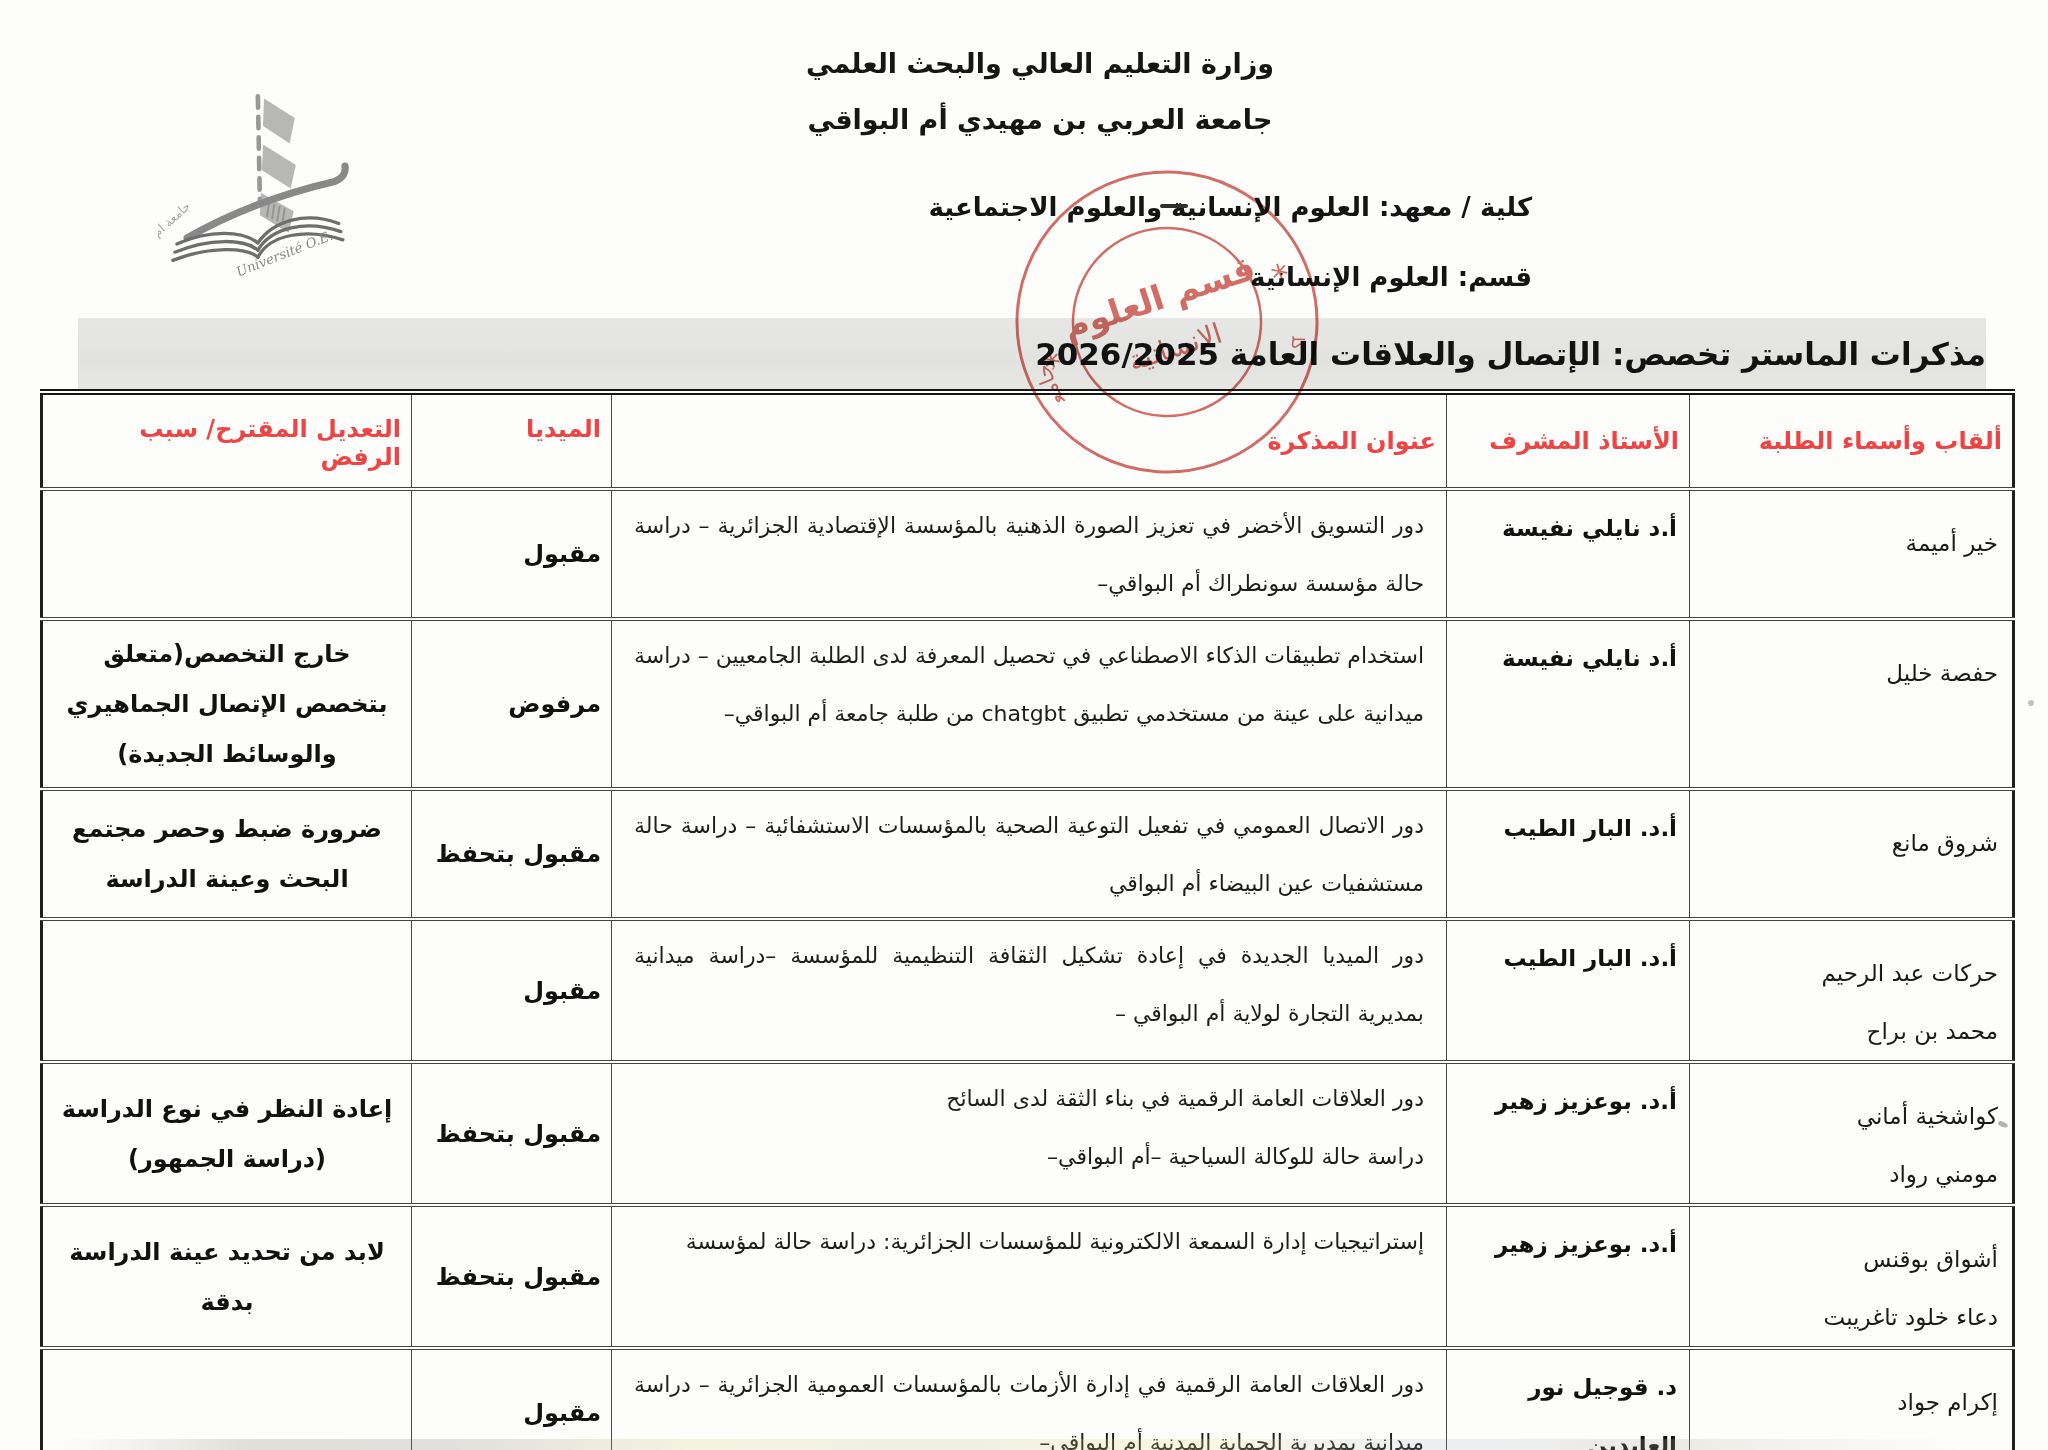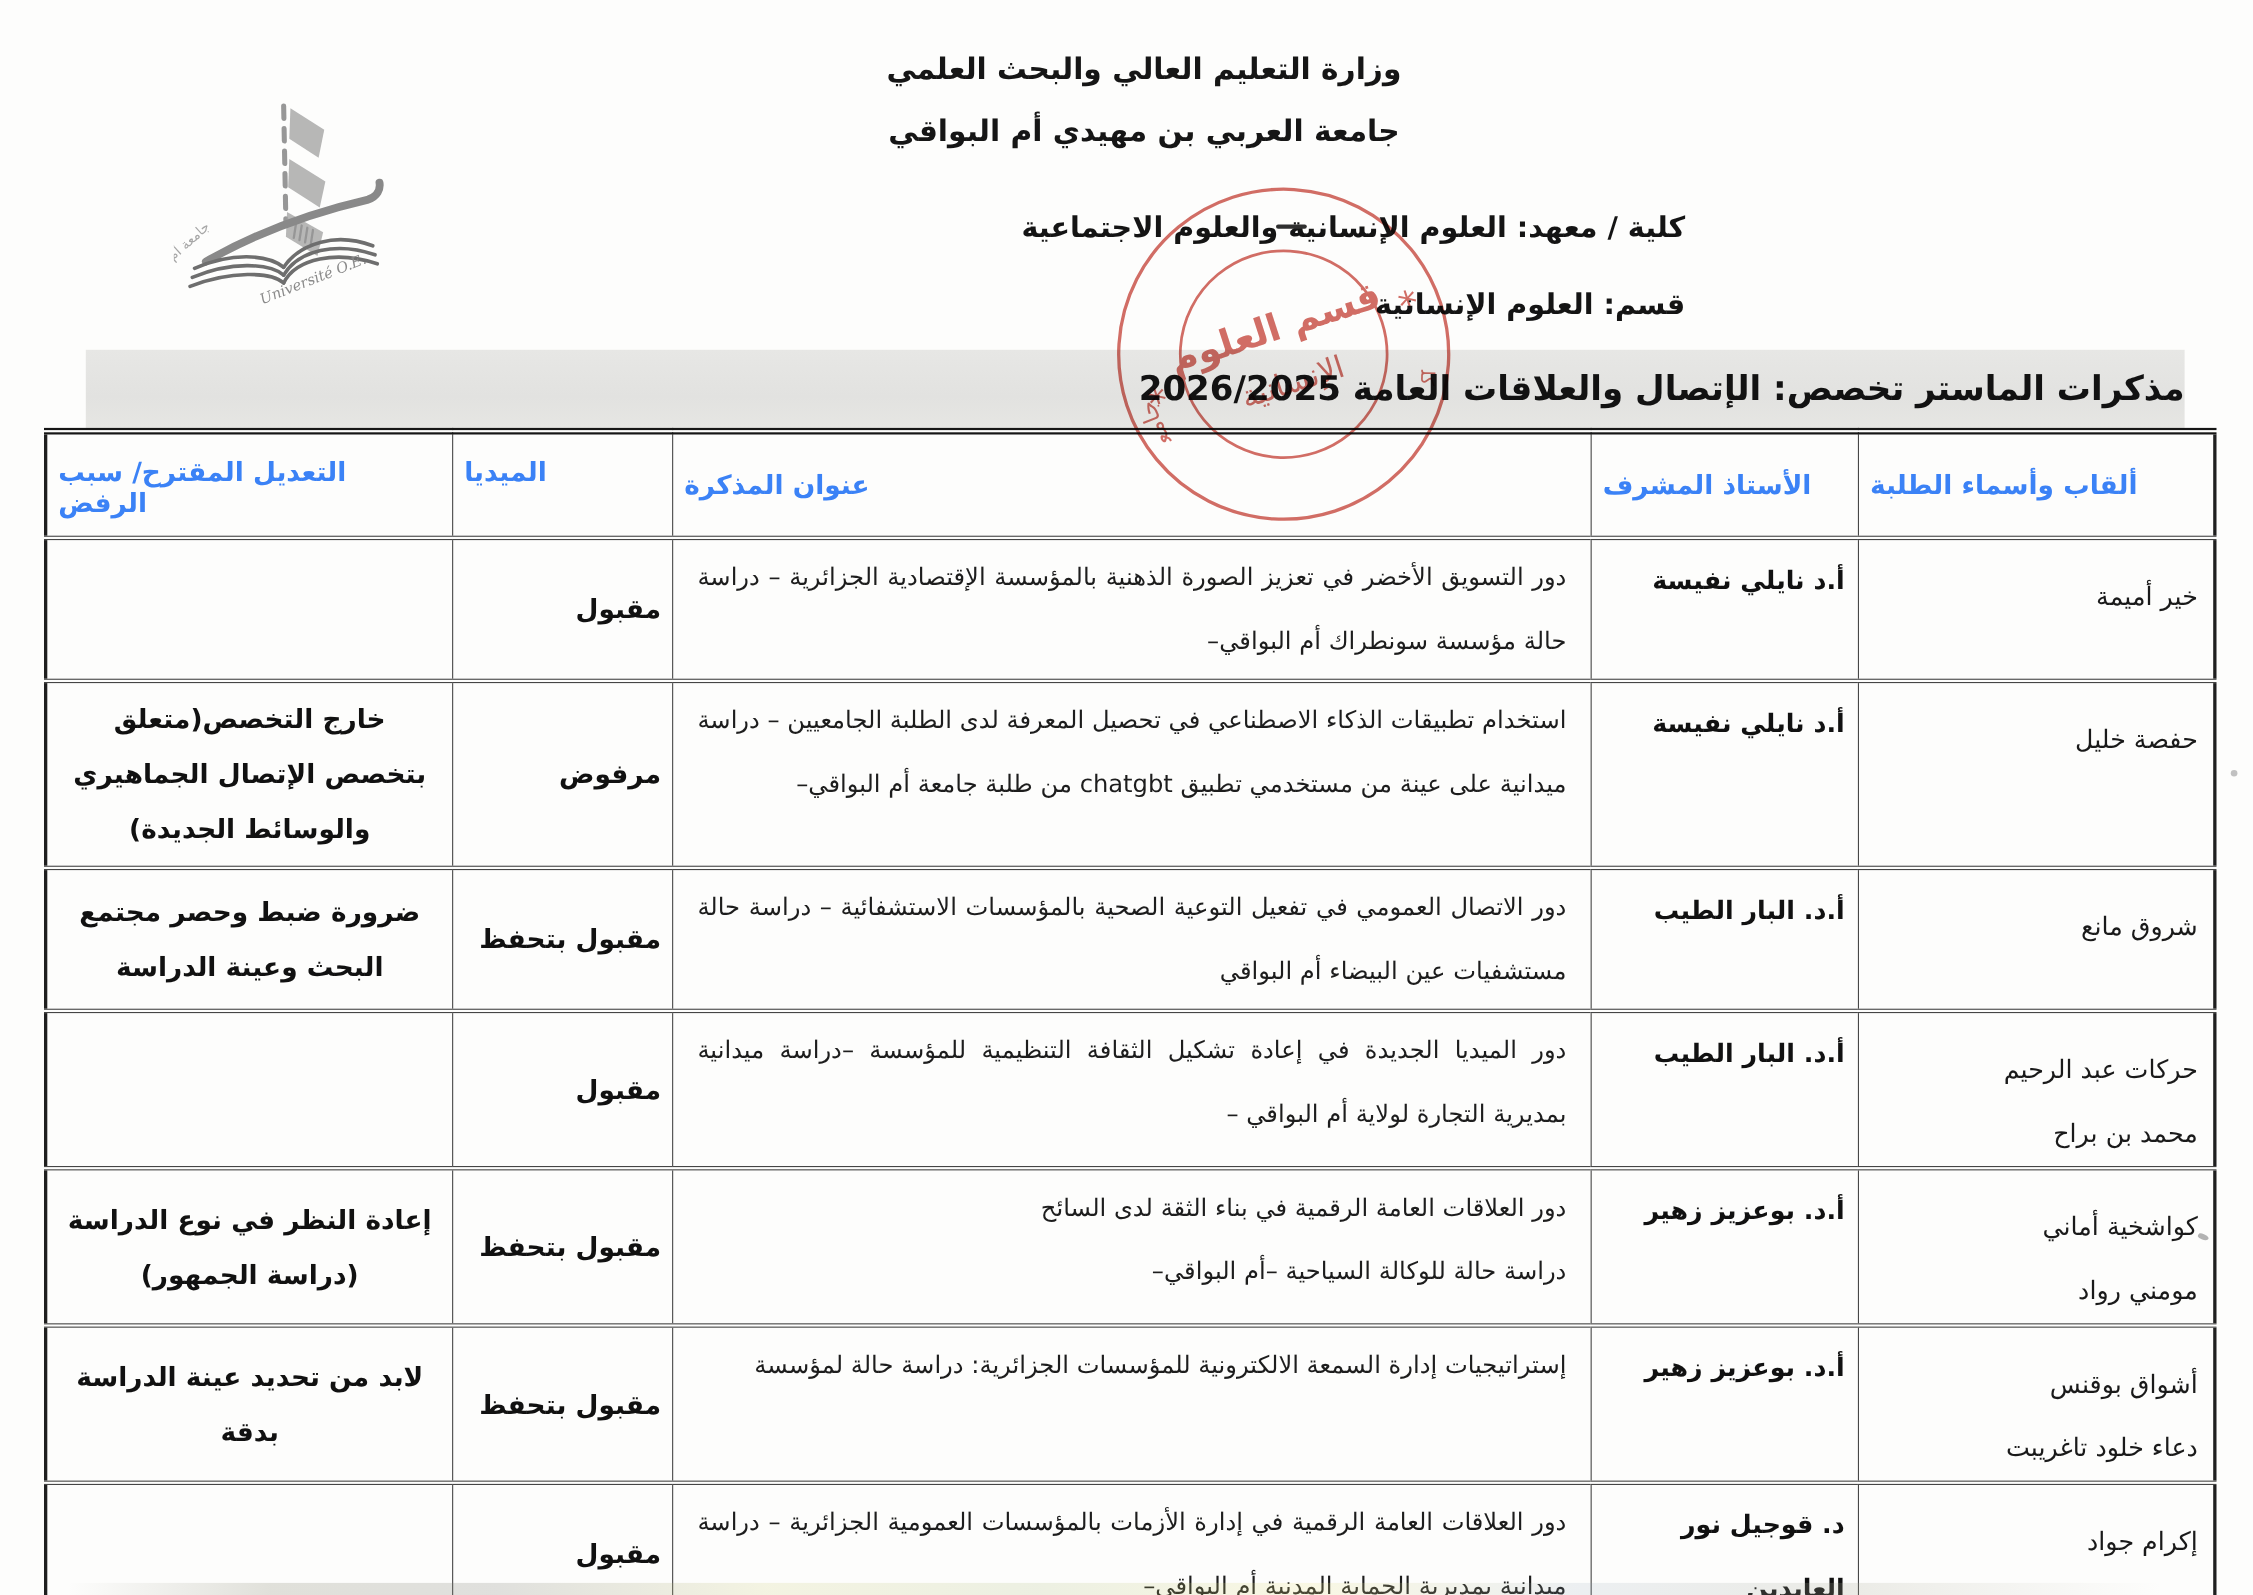--- a/index.html
+++ b/index.html
@@ -52,21 +52,21 @@
   th,td{
     border-left:1.5px solid #474747;border-right:1.5px solid #474747;
     border-top:4px double #454545;border-bottom:4px double #454545;
     overflow:hidden;
   }
   thead tr{height:97px;}
   tr.r0{height:111px;} tr.r1{height:170px;} tr.r2{height:90px;}
   tr.r3{height:99px;}  tr.r4{height:118px;} tr.r5{height:106px;}
   tr.r6{height:111px;}
   th{
-    font-size:24px;font-weight:bold;color:#3b82f6;text-align:left;
+    font-size:24px;font-weight:bold;color:#ef4444;text-align:right;
     vertical-align:middle;padding:4px 10px;
   }
   th.th-top{vertical-align:top;padding-top:20px;}
   td{font-size:23px;vertical-align:top;white-space:pre-line;}
   td.students-cell{
     padding:23px 14px 0;line-height:58px;text-align:right;font-weight:normal;color:#1a1a1a;
   }
   td.supervisor-cell{
     padding:8px 12px 0;line-height:58px;text-align:right;font-weight:bold;color:#111;
   }

